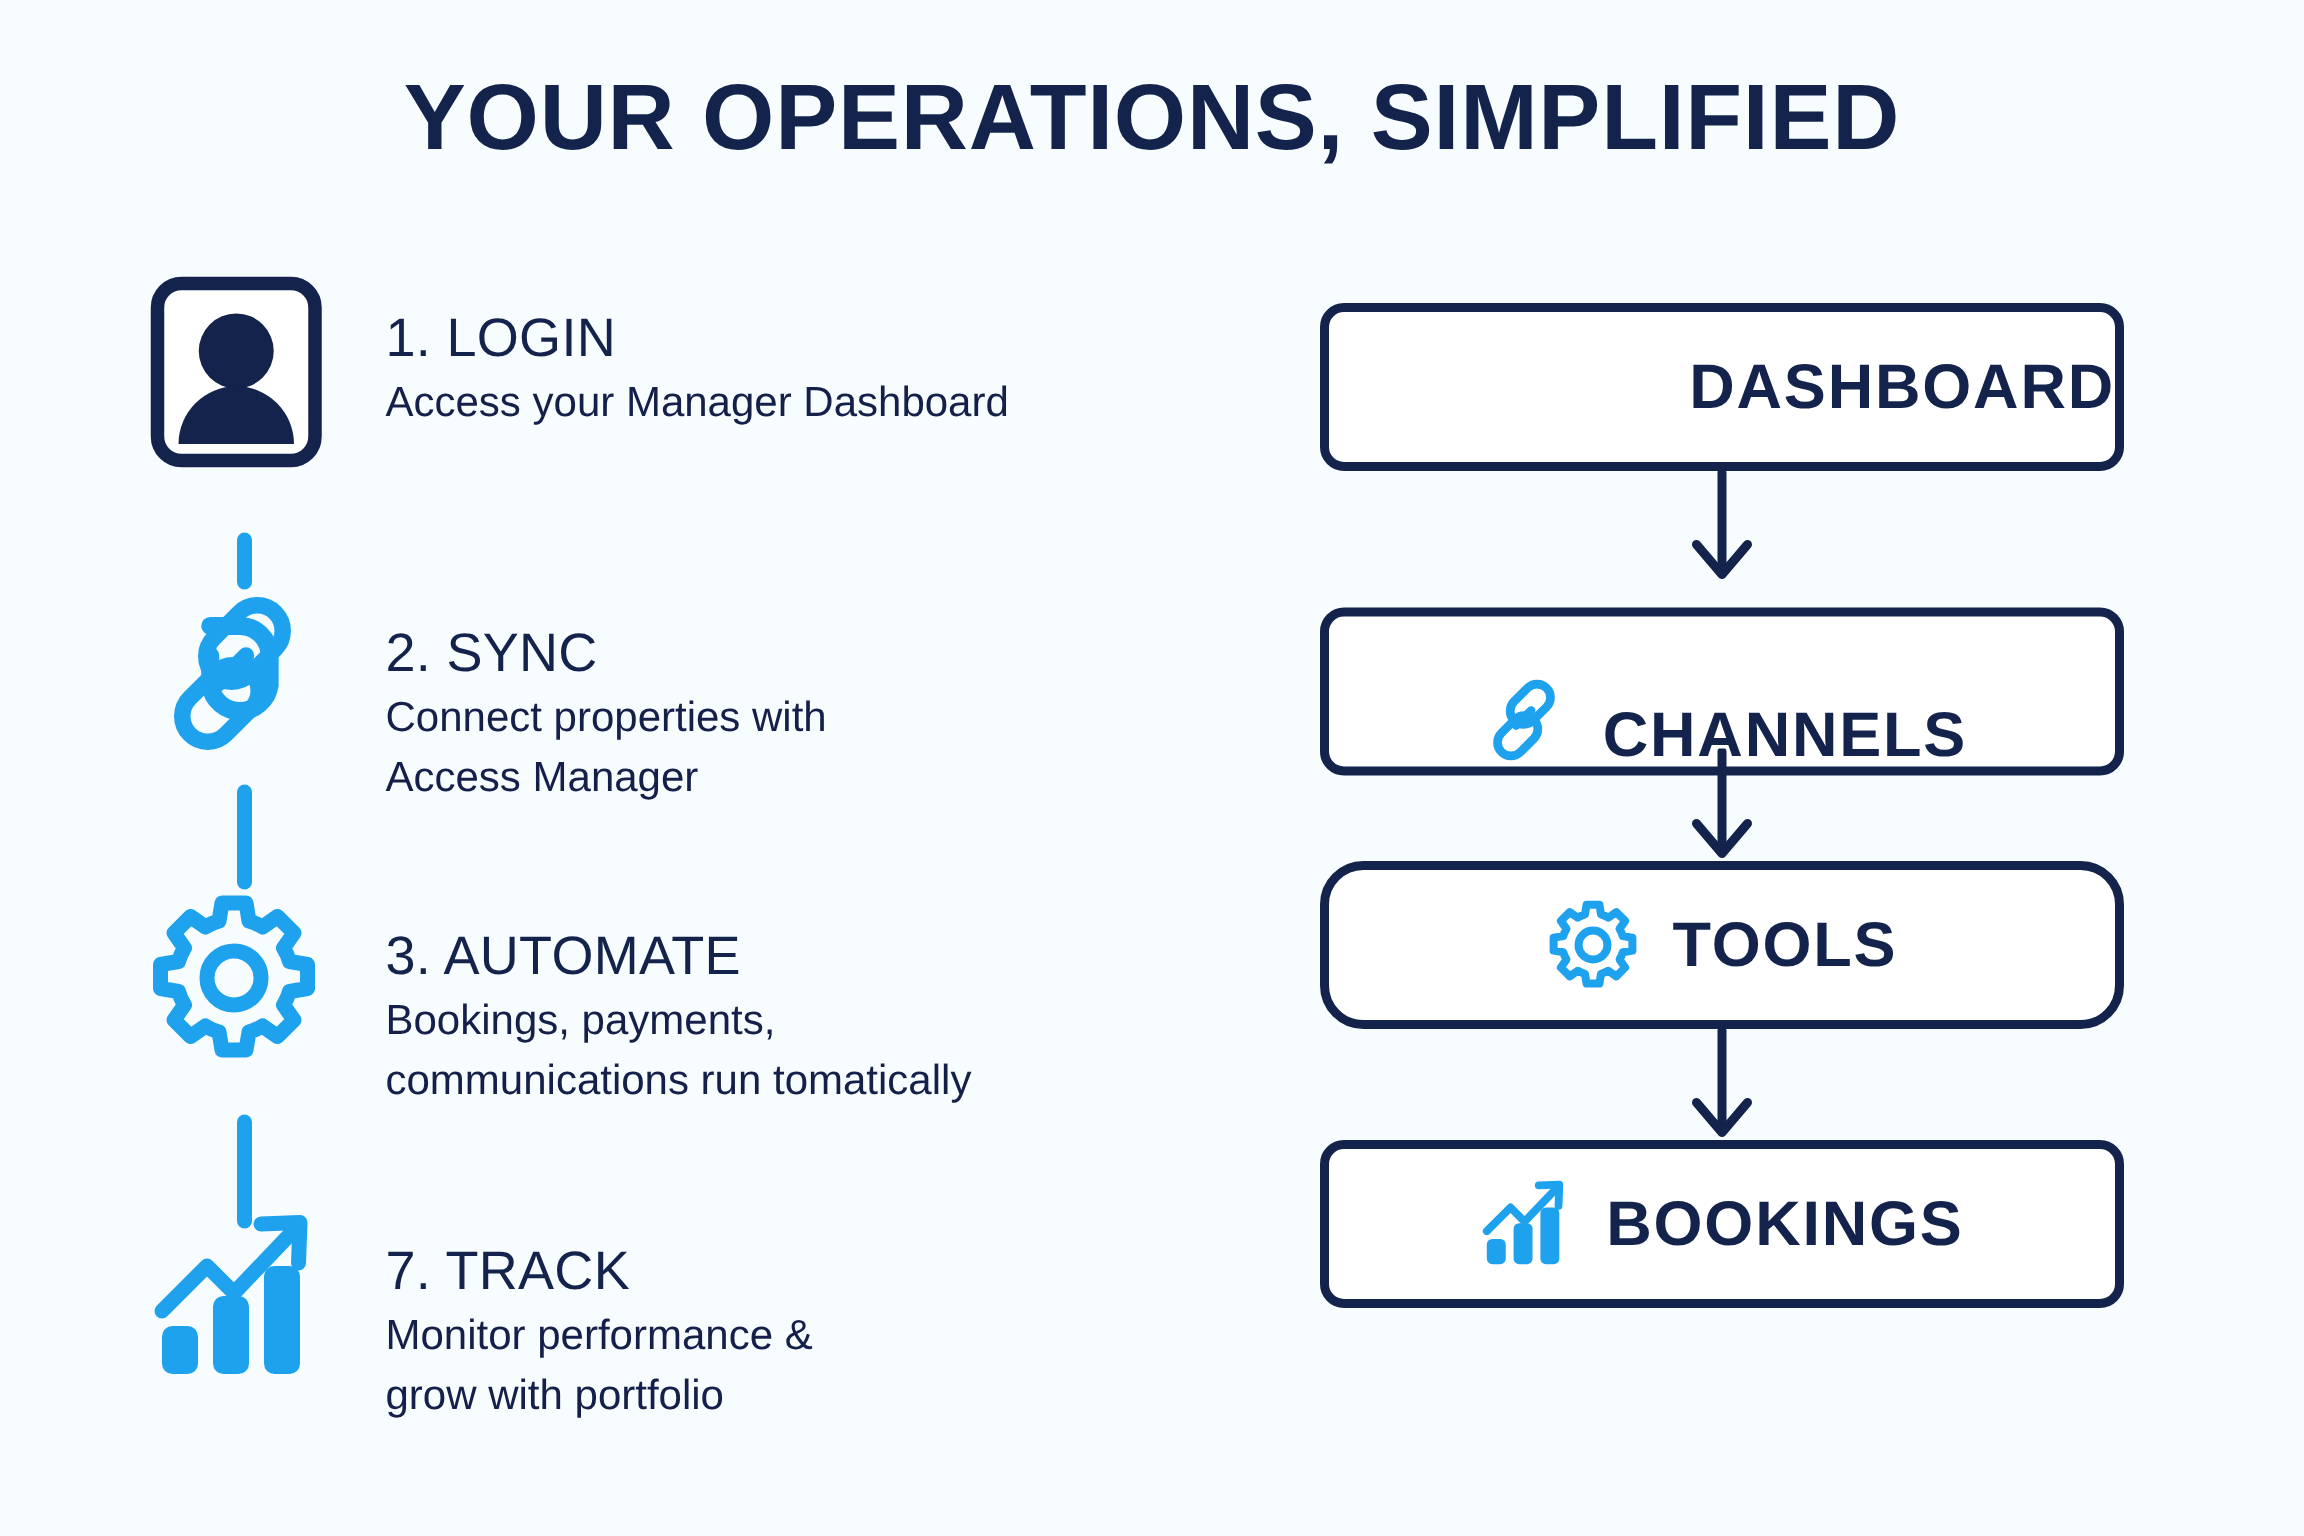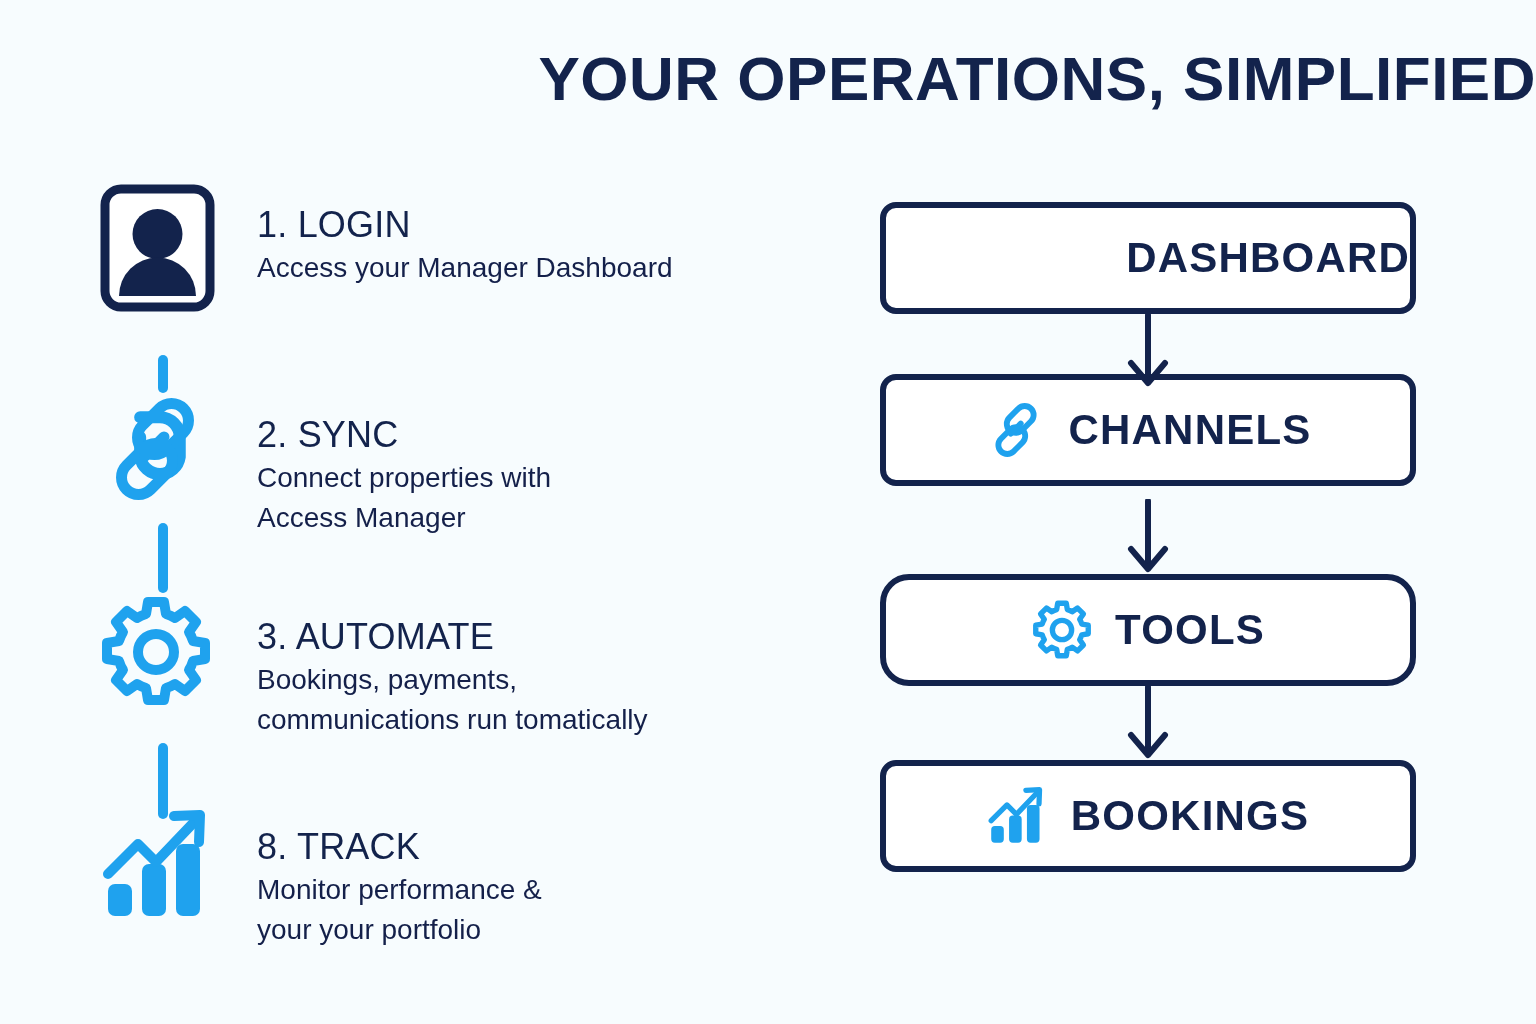--- a/index.html
+++ b/index.html
@@ -14,21 +14,21 @@
     overflow: hidden;
     position: relative;
   }
 
   
   #page-title {
     position: absolute;
     top: 48px;
     left: 0;
     width: 1536px;
-    text-align: right;
+    text-align: center;
     font-size: 62px;
     font-weight: bold;
     letter-spacing: 0.5px;
     color: #13234c;
     line-height: 1;
   }
 
   
   #steps-column {
     position: absolute;
@@ -122,21 +122,21 @@
   .flow-icon {
     width: 62px;
     height: 62px;
     margin-right: 22px;
     display: flex;
     align-items: center;
     justify-content: center;
   }
 
   #flow-box-0 { top: 0px; justify-content: flex-end; }
-  #flow-box-1 { top: 172px; }
+  #flow-box-1 { top: 203px; align-items: flex-end; }
   #flow-box-2 { top: 372px; border-radius: 29px; }
   #flow-box-3 { top: 558px; }
 
   .flow-arrow {
     position: absolute;
     left: 238px;
     width: 60px;
     height: 76px;
   }
   #flow-arrow-0 { top: 111px; }
@@ -220,24 +220,24 @@
         <rect x="8" y="78" width="24" height="32" rx="7" fill="#1fa2ee"></rect>
         <rect x="42" y="58" width="24" height="52" rx="7" fill="#1fa2ee"></rect>
         <rect x="76" y="38" width="24" height="72" rx="7" fill="#1fa2ee"></rect>
         <g fill="none" stroke="#1fa2ee" stroke-width="10" stroke-linecap="round" stroke-linejoin="round">
           <path d="M8 68 L38 38 L56 56 L98 12"></path>
           <path d="M74 10 L100 9 L99 36"></path>
         </g>
       </svg>
     </div>
     <div class="step-text">
-      <div class="step-title">8. TRACK</div>
+      <div class="step-title">7. TRACK</div>
       <div class="step-desc">
         <div>Monitor performance &amp;</div>
-        <div>your your portfolio</div>
+        <div>grow with portfolio</div>
       </div>
     </div>
   </div>
 
 </div>
 
 <div class="connector" id="connector-1"></div>
 <div class="connector" id="connector-2"></div>
 <div class="connector" id="connector-3"></div>
 

